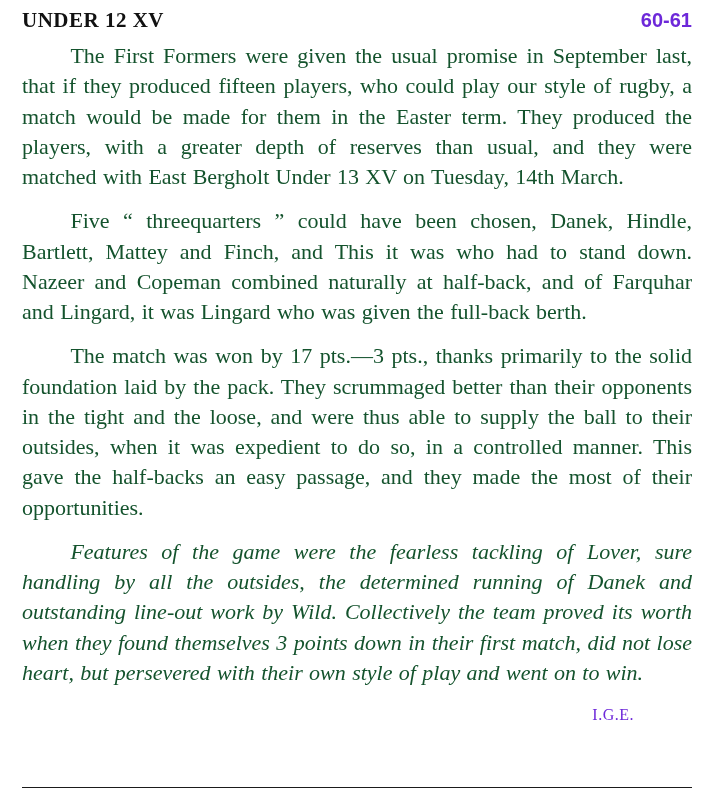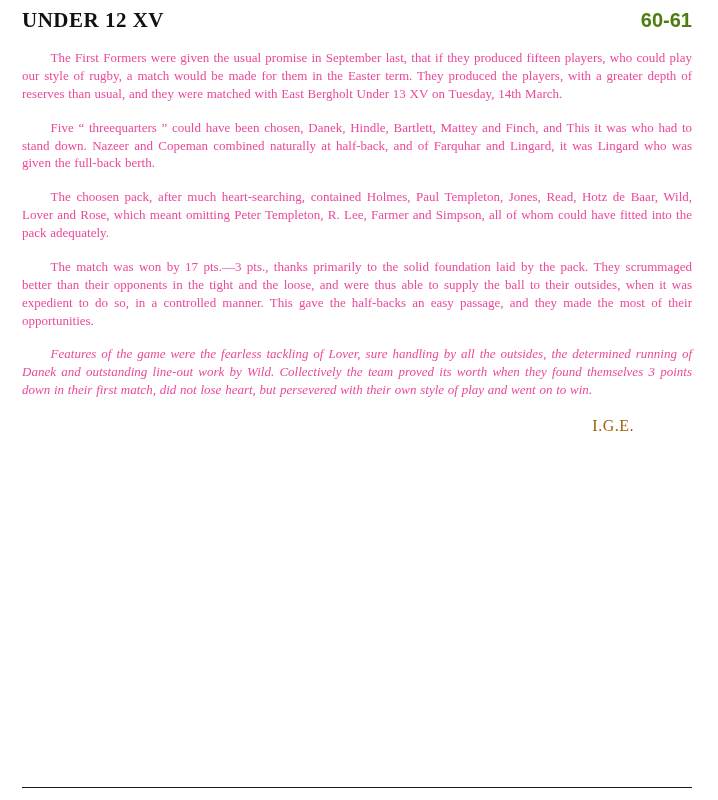--- a/index.html
+++ b/index.html
@@ -33,41 +33,41 @@
     font-weight: bold;
     font-size: 21px;
     letter-spacing: 0.5px;
     color: #111;
   }
   .header-pages {
     font-family: "Liberation Sans", sans-serif;
     font-weight: bold;
     font-size: 20px;
     letter-spacing: 0px;
-    color: #4d7c0f;
+    color: #6d28d9;
   }
   .body-text p {
-    margin: 16px 0 14px 0;
-    font-size: 13px;
+    margin: 8px 0 14px 0;
+    font-size: 22px;
     line-height: 1.375;
     text-align: justify;
     text-indent: 2.2em;
     word-spacing: 0.04em;
-    color: #ec4899;
+    color: #14532d;
   }
   .body-text p:last-of-type {
     margin-bottom: 10px;
     font-style: italic;
   }
   .signature {
     text-align: right;
     font-size: 16px;
     letter-spacing: 0.5px;
     margin: 18px 58px 0 0;
-    color: #a16207;
+    color: #6d28d9;
   }
   .rule {
     position: absolute;
     left: 22px;
     right: 26px;
     bottom: 12px;
     height: 1px;
     background: #1b1b1b;
   }
 </style>
@@ -77,21 +77,20 @@
 <div class="page">
 
   <div class="header">
     <div class="header-title">UNDER 12 XV</div>
     <div class="header-pages">60-61</div>
   </div>
 
   <div class="body-text">
     <p>The First Formers were given the usual promise in September last, that if they produced fifteen players, who could play our style of rugby, a match would be made for them in the Easter term. They produced the players, with a greater depth of reserves than usual, and they were matched with East Bergholt Under 13 XV on Tuesday, 14th March.</p>
     <p>Five “ threequarters ” could have been chosen, Danek, Hindle, Bartlett, Mattey and Finch, and This it was who had to stand down.   Nazeer and Copeman combined naturally at half-back, and of Farquhar and Lingard, it was Lingard who was given the full-back berth.</p>
-    <p>The choosen pack, after much heart-searching, contained Holmes, Paul Templeton, Jones, Read, Hotz de Baar, Wild, Lover and Rose, which meant omitting Peter Templeton, R. Lee, Farmer and Simpson, all of whom could have fitted into the pack adequately.</p>
     <p>The match was won by 17 pts.—3 pts., thanks primarily to the solid foundation laid by the pack.   They scrummaged better than their opponents in the tight and the loose, and were thus able to supply the ball to their outsides, when it was expedient to do so, in a controlled manner.   This gave the half-backs an easy passage, and they made the most of their opportunities.</p>
     <p>Features of the game were the fearless tackling of Lover, sure handling by all the outsides, the determined running of Danek and outstanding line-out work by Wild.   Collectively the team proved its worth when they found themselves 3 points down in their first match, did not lose heart, but persevered with their own style of play and went on to win.</p>
   </div>
 
   <div class="signature">I.G.E.</div>
 
   <div class="rule"></div>
 </div>
 
 </body></html>

